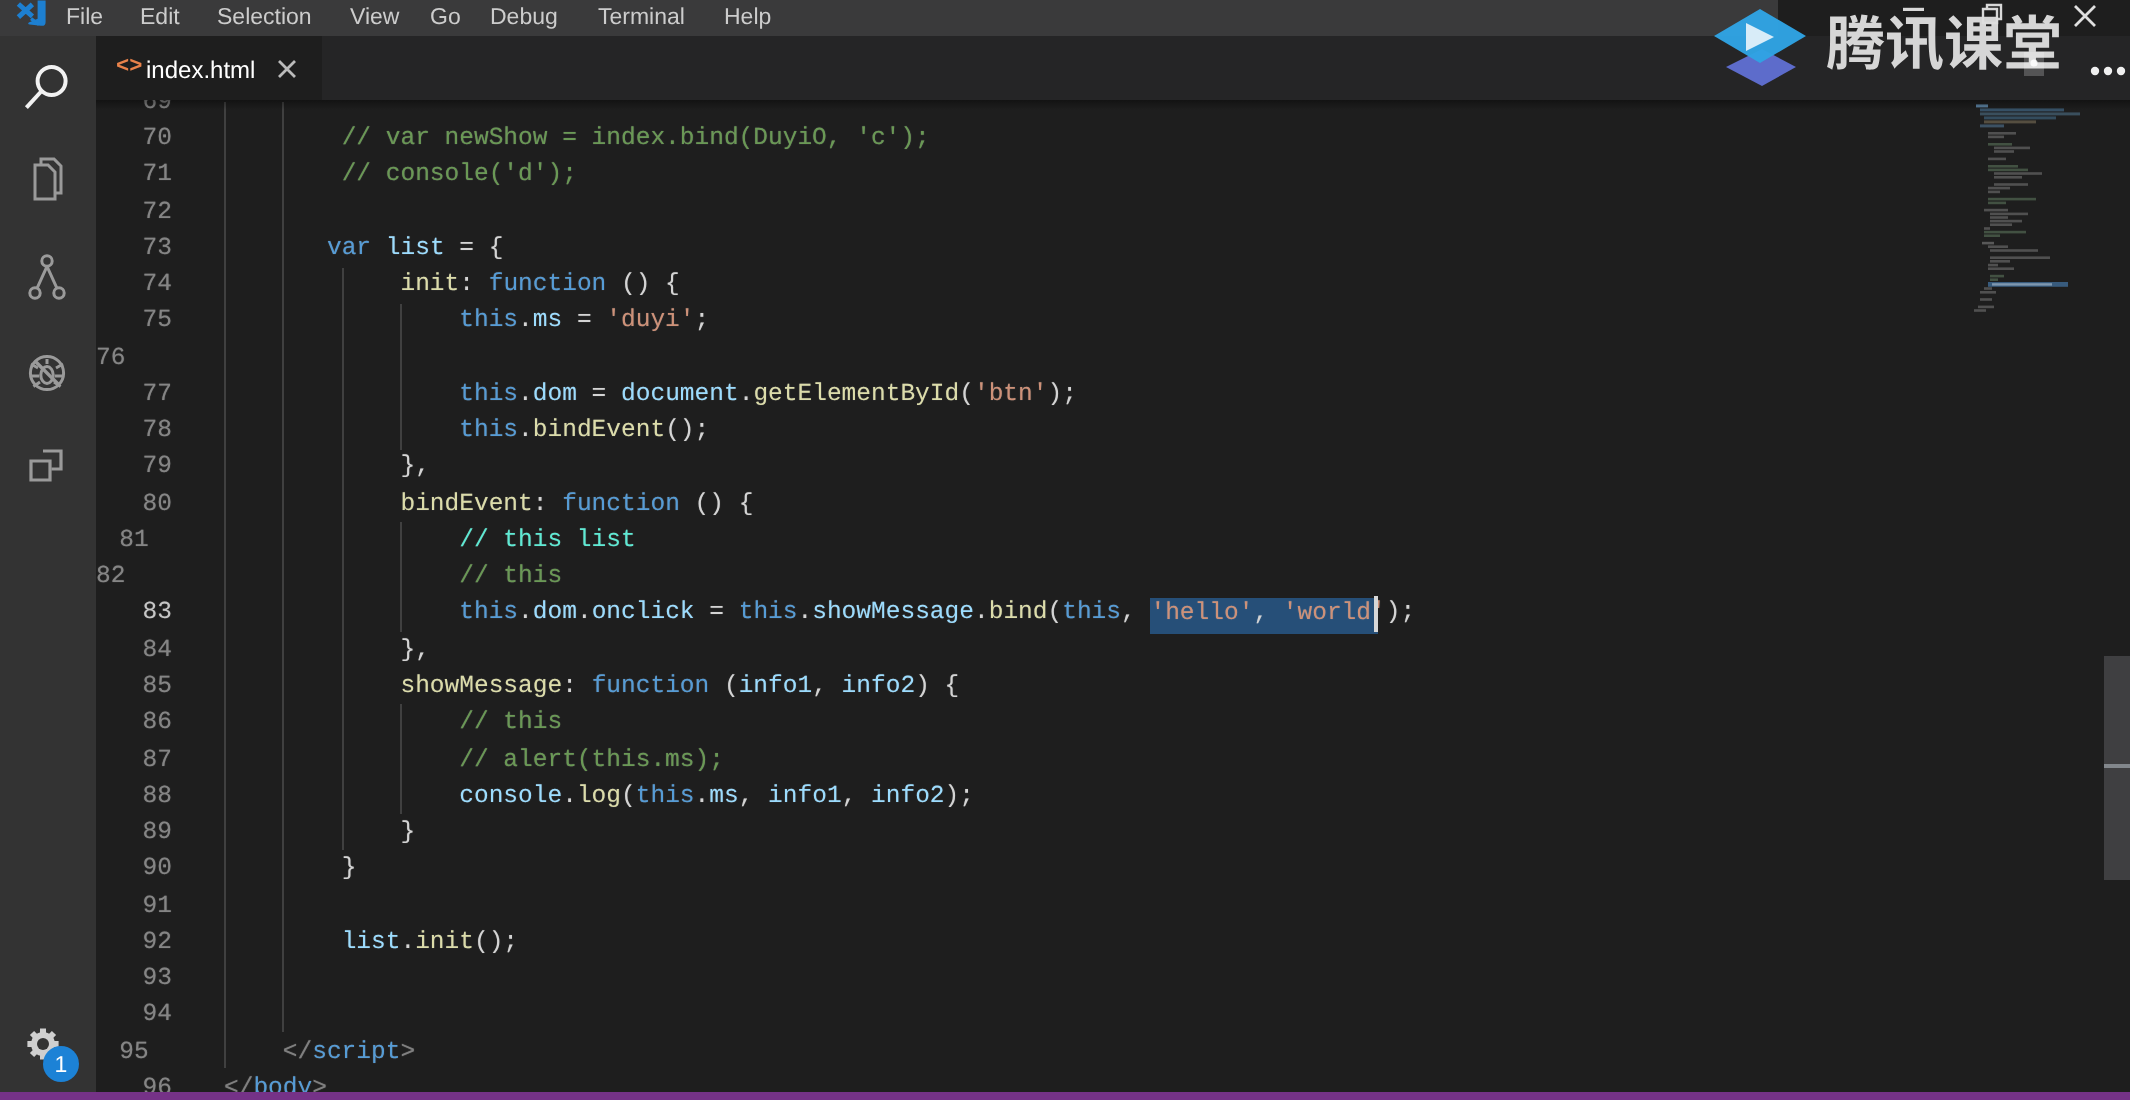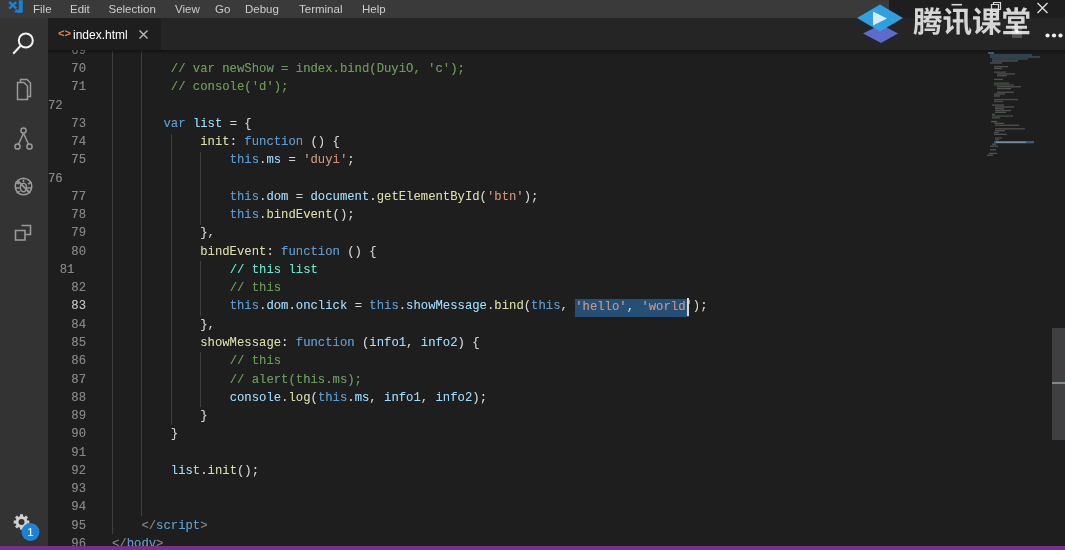--- a/index.html
+++ b/index.html
@@ -60,44 +60,44 @@
       <rect x="9" y="91.6" width="30" height="1.2" fill="#b8c8d8" opacity="0.55"></rect>
       <rect x="5" y="93.6" width="4" height="1.3" fill="#888" opacity="0.48"></rect>
       <rect x="3" y="95.5" width="8" height="1.3" fill="#888" opacity="0.48"></rect>
       <rect x="3" y="99.1" width="6" height="1.3" fill="#888" opacity="0.48"></rect>
       <rect x="2" y="102.8" width="8" height="1.3" fill="#888" opacity="0.48"></rect>
       <rect x="0" y="104.6" width="6" height="1.3" fill="#888" opacity="0.48"></rect>
     </svg>
 <div style="position:absolute;top:41.83px;left:48px;height:18.26px;line-height:18.26px;white-space:pre"><span style="position:absolute;left:0;width:38.0px;text-align:right;color:#858585">69</span><span style="position:absolute;left:64.0px"></span></div>
 <div style="position:absolute;top:60.09px;left:48px;height:18.26px;line-height:18.26px;white-space:pre"><span style="position:absolute;left:0;width:38.0px;text-align:right;color:#858585">70</span><span style="position:absolute;left:64.0px">&nbsp;&nbsp;&nbsp;&nbsp;&nbsp;&nbsp;&nbsp;&nbsp;<span style="color:#6a9955">// var newShow = index.bind(DuyiO, 'c');</span></span></div>
 <div style="position:absolute;top:78.35px;left:48px;height:18.26px;line-height:18.26px;white-space:pre"><span style="position:absolute;left:0;width:38.0px;text-align:right;color:#858585">71</span><span style="position:absolute;left:64.0px">&nbsp;&nbsp;&nbsp;&nbsp;&nbsp;&nbsp;&nbsp;&nbsp;<span style="color:#6a9955">// console('d');</span></span></div>
-<div style="position:absolute;top:96.61px;left:48px;height:18.26px;line-height:18.26px;white-space:pre"><span style="position:absolute;left:0;width:38.0px;text-align:left;color:#858585">72</span><span style="position:absolute;left:64.0px"></span></div>
+<div style="position:absolute;top:96.61px;left:48px;height:18.26px;line-height:18.26px;white-space:pre"><span style="position:absolute;left:0;width:38.0px;text-align:right;color:#858585">72</span><span style="position:absolute;left:64.0px"></span></div>
 <div style="position:absolute;top:114.87px;left:48px;height:18.26px;line-height:18.26px;white-space:pre"><span style="position:absolute;left:0;width:38.0px;text-align:right;color:#858585">73</span><span style="position:absolute;left:64.0px">&nbsp;&nbsp;&nbsp;&nbsp;&nbsp;&nbsp;&nbsp;<span style="color:#569cd6">var</span> <span style="color:#9cdcfe">list</span><span style="color:#d4d4d4"> = {</span></span></div>
 <div style="position:absolute;top:133.13px;left:48px;height:18.26px;line-height:18.26px;white-space:pre"><span style="position:absolute;left:0;width:38.0px;text-align:right;color:#858585">74</span><span style="position:absolute;left:64.0px">&nbsp;&nbsp;&nbsp;&nbsp;&nbsp;&nbsp;&nbsp;&nbsp;&nbsp;&nbsp;&nbsp;&nbsp;<span style="color:#dcdcaa">init</span><span style="color:#d4d4d4">:</span> <span style="color:#569cd6">function</span><span style="color:#d4d4d4"> () {</span></span></div>
 <div style="position:absolute;top:151.39px;left:48px;height:18.26px;line-height:18.26px;white-space:pre"><span style="position:absolute;left:0;width:38.0px;text-align:right;color:#858585">75</span><span style="position:absolute;left:64.0px">&nbsp;&nbsp;&nbsp;&nbsp;&nbsp;&nbsp;&nbsp;&nbsp;&nbsp;&nbsp;&nbsp;&nbsp;&nbsp;&nbsp;&nbsp;&nbsp;<span style="color:#569cd6">this</span><span style="color:#d4d4d4">.</span><span style="color:#9cdcfe">ms</span><span style="color:#d4d4d4"> = </span><span style="color:#ce9178">'duyi'</span><span style="color:#d4d4d4">;</span></span></div>
 <div style="position:absolute;top:169.65px;left:48px;height:18.26px;line-height:18.26px;white-space:pre"><span style="position:absolute;left:0;width:38.0px;text-align:left;color:#858585">76</span><span style="position:absolute;left:64.0px"></span></div>
 <div style="position:absolute;top:187.91px;left:48px;height:18.26px;line-height:18.26px;white-space:pre"><span style="position:absolute;left:0;width:38.0px;text-align:right;color:#858585">77</span><span style="position:absolute;left:64.0px">&nbsp;&nbsp;&nbsp;&nbsp;&nbsp;&nbsp;&nbsp;&nbsp;&nbsp;&nbsp;&nbsp;&nbsp;&nbsp;&nbsp;&nbsp;&nbsp;<span style="color:#569cd6">this</span><span style="color:#d4d4d4">.</span><span style="color:#9cdcfe">dom</span><span style="color:#d4d4d4"> = </span><span style="color:#9cdcfe">document</span><span style="color:#d4d4d4">.</span><span style="color:#dcdcaa">getElementById</span><span style="color:#d4d4d4">(</span><span style="color:#ce9178">'btn'</span><span style="color:#d4d4d4">);</span></span></div>
 <div style="position:absolute;top:206.17px;left:48px;height:18.26px;line-height:18.26px;white-space:pre"><span style="position:absolute;left:0;width:38.0px;text-align:right;color:#858585">78</span><span style="position:absolute;left:64.0px">&nbsp;&nbsp;&nbsp;&nbsp;&nbsp;&nbsp;&nbsp;&nbsp;&nbsp;&nbsp;&nbsp;&nbsp;&nbsp;&nbsp;&nbsp;&nbsp;<span style="color:#569cd6">this</span><span style="color:#d4d4d4">.</span><span style="color:#dcdcaa">bindEvent</span><span style="color:#d4d4d4">();</span></span></div>
 <div style="position:absolute;top:224.43px;left:48px;height:18.26px;line-height:18.26px;white-space:pre"><span style="position:absolute;left:0;width:38.0px;text-align:right;color:#858585">79</span><span style="position:absolute;left:64.0px">&nbsp;&nbsp;&nbsp;&nbsp;&nbsp;&nbsp;&nbsp;&nbsp;&nbsp;&nbsp;&nbsp;&nbsp;<span style="color:#d4d4d4">},</span></span></div>
 <div style="position:absolute;top:242.69px;left:48px;height:18.26px;line-height:18.26px;white-space:pre"><span style="position:absolute;left:0;width:38.0px;text-align:right;color:#858585">80</span><span style="position:absolute;left:64.0px">&nbsp;&nbsp;&nbsp;&nbsp;&nbsp;&nbsp;&nbsp;&nbsp;&nbsp;&nbsp;&nbsp;&nbsp;<span style="color:#dcdcaa">bindEvent</span><span style="color:#d4d4d4">:</span> <span style="color:#569cd6">function</span><span style="color:#d4d4d4"> () {</span></span></div>
 <div style="position:absolute;top:260.95px;left:48px;height:18.26px;line-height:18.26px;white-space:pre"><span style="position:absolute;left:0;width:38.0px;text-align:center;color:#858585">81</span><span style="position:absolute;left:64.0px">&nbsp;&nbsp;&nbsp;&nbsp;&nbsp;&nbsp;&nbsp;&nbsp;&nbsp;&nbsp;&nbsp;&nbsp;&nbsp;&nbsp;&nbsp;&nbsp;<span style="color:#5eead4">// this list</span></span></div>
-<div style="position:absolute;top:279.21px;left:48px;height:18.26px;line-height:18.26px;white-space:pre"><span style="position:absolute;left:0;width:38.0px;text-align:right;color:#858585">82</span><span style="position:absolute;left:64.0px">&nbsp;&nbsp;&nbsp;&nbsp;&nbsp;&nbsp;&nbsp;&nbsp;&nbsp;&nbsp;&nbsp;&nbsp;&nbsp;&nbsp;&nbsp;&nbsp;<span style="color:#6a9955">// this</span></span></div>
+<div style="position:absolute;top:279.21px;left:48px;height:18.26px;line-height:18.26px;white-space:pre"><span style="position:absolute;left:0;width:38.0px;text-align:left;color:#858585">82</span><span style="position:absolute;left:64.0px">&nbsp;&nbsp;&nbsp;&nbsp;&nbsp;&nbsp;&nbsp;&nbsp;&nbsp;&nbsp;&nbsp;&nbsp;&nbsp;&nbsp;&nbsp;&nbsp;<span style="color:#6a9955">// this</span></span></div>
 <div style="position:absolute;top:297.47px;left:48px;height:18.26px;line-height:18.26px;white-space:pre"><span style="position:absolute;left:0;width:38.0px;text-align:right;color:#c6c6c6">83</span><span style="position:absolute;left:64.0px">&nbsp;&nbsp;&nbsp;&nbsp;&nbsp;&nbsp;&nbsp;&nbsp;&nbsp;&nbsp;&nbsp;&nbsp;&nbsp;&nbsp;&nbsp;&nbsp;<span style="color:#569cd6">this</span><span style="color:#d4d4d4">.</span><span style="color:#9cdcfe">dom</span><span style="color:#d4d4d4">.</span><span style="color:#9cdcfe">onclick</span><span style="color:#d4d4d4"> = </span><span style="color:#569cd6">this</span><span style="color:#d4d4d4">.</span><span style="color:#9cdcfe">showMessage</span><span style="color:#d4d4d4">.</span><span style="color:#dcdcaa">bind</span><span style="color:#d4d4d4">(</span><span style="color:#569cd6">this</span><span style="color:#d4d4d4">, </span><span style="background:#264f78;padding:0.5px 3px 3.5px 0;margin-right:-3px"><span style="color:#ce9178">'hello'</span><span style="color:#d4d4d4">, </span><span style="color:#ce9178">'world</span></span><span style="color:#ce9178">'</span><span style="color:#d4d4d4">);</span></span></div>
 <div style="position:absolute;top:315.73px;left:48px;height:18.26px;line-height:18.26px;white-space:pre"><span style="position:absolute;left:0;width:38.0px;text-align:right;color:#858585">84</span><span style="position:absolute;left:64.0px">&nbsp;&nbsp;&nbsp;&nbsp;&nbsp;&nbsp;&nbsp;&nbsp;&nbsp;&nbsp;&nbsp;&nbsp;<span style="color:#d4d4d4">},</span></span></div>
 <div style="position:absolute;top:333.99px;left:48px;height:18.26px;line-height:18.26px;white-space:pre"><span style="position:absolute;left:0;width:38.0px;text-align:right;color:#858585">85</span><span style="position:absolute;left:64.0px">&nbsp;&nbsp;&nbsp;&nbsp;&nbsp;&nbsp;&nbsp;&nbsp;&nbsp;&nbsp;&nbsp;&nbsp;<span style="color:#dcdcaa">showMessage</span><span style="color:#d4d4d4">:</span> <span style="color:#569cd6">function</span><span style="color:#d4d4d4"> (</span><span style="color:#9cdcfe">info1</span><span style="color:#d4d4d4">, </span><span style="color:#9cdcfe">info2</span><span style="color:#d4d4d4">) {</span></span></div>
 <div style="position:absolute;top:352.25px;left:48px;height:18.26px;line-height:18.26px;white-space:pre"><span style="position:absolute;left:0;width:38.0px;text-align:right;color:#858585">86</span><span style="position:absolute;left:64.0px">&nbsp;&nbsp;&nbsp;&nbsp;&nbsp;&nbsp;&nbsp;&nbsp;&nbsp;&nbsp;&nbsp;&nbsp;&nbsp;&nbsp;&nbsp;&nbsp;<span style="color:#6a9955">// this</span></span></div>
 <div style="position:absolute;top:370.51px;left:48px;height:18.26px;line-height:18.26px;white-space:pre"><span style="position:absolute;left:0;width:38.0px;text-align:right;color:#858585">87</span><span style="position:absolute;left:64.0px">&nbsp;&nbsp;&nbsp;&nbsp;&nbsp;&nbsp;&nbsp;&nbsp;&nbsp;&nbsp;&nbsp;&nbsp;&nbsp;&nbsp;&nbsp;&nbsp;<span style="color:#6a9955">// alert(this.ms);</span></span></div>
 <div style="position:absolute;top:388.77px;left:48px;height:18.26px;line-height:18.26px;white-space:pre"><span style="position:absolute;left:0;width:38.0px;text-align:right;color:#858585">88</span><span style="position:absolute;left:64.0px">&nbsp;&nbsp;&nbsp;&nbsp;&nbsp;&nbsp;&nbsp;&nbsp;&nbsp;&nbsp;&nbsp;&nbsp;&nbsp;&nbsp;&nbsp;&nbsp;<span style="color:#9cdcfe">console</span><span style="color:#d4d4d4">.</span><span style="color:#dcdcaa">log</span><span style="color:#d4d4d4">(</span><span style="color:#569cd6">this</span><span style="color:#d4d4d4">.</span><span style="color:#9cdcfe">ms</span><span style="color:#d4d4d4">, </span><span style="color:#9cdcfe">info1</span><span style="color:#d4d4d4">, </span><span style="color:#9cdcfe">info2</span><span style="color:#d4d4d4">);</span></span></div>
 <div style="position:absolute;top:407.03px;left:48px;height:18.26px;line-height:18.26px;white-space:pre"><span style="position:absolute;left:0;width:38.0px;text-align:right;color:#858585">89</span><span style="position:absolute;left:64.0px">&nbsp;&nbsp;&nbsp;&nbsp;&nbsp;&nbsp;&nbsp;&nbsp;&nbsp;&nbsp;&nbsp;&nbsp;<span style="color:#d4d4d4">}</span></span></div>
 <div style="position:absolute;top:425.29px;left:48px;height:18.26px;line-height:18.26px;white-space:pre"><span style="position:absolute;left:0;width:38.0px;text-align:right;color:#858585">90</span><span style="position:absolute;left:64.0px">&nbsp;&nbsp;&nbsp;&nbsp;&nbsp;&nbsp;&nbsp;&nbsp;<span style="color:#d4d4d4">}</span></span></div>
 <div style="position:absolute;top:443.55px;left:48px;height:18.26px;line-height:18.26px;white-space:pre"><span style="position:absolute;left:0;width:38.0px;text-align:right;color:#858585">91</span><span style="position:absolute;left:64.0px"></span></div>
 <div style="position:absolute;top:461.81px;left:48px;height:18.26px;line-height:18.26px;white-space:pre"><span style="position:absolute;left:0;width:38.0px;text-align:right;color:#858585">92</span><span style="position:absolute;left:64.0px">&nbsp;&nbsp;&nbsp;&nbsp;&nbsp;&nbsp;&nbsp;&nbsp;<span style="color:#9cdcfe">list</span><span style="color:#d4d4d4">.</span><span style="color:#dcdcaa">init</span><span style="color:#d4d4d4">();</span></span></div>
 <div style="position:absolute;top:480.07px;left:48px;height:18.26px;line-height:18.26px;white-space:pre"><span style="position:absolute;left:0;width:38.0px;text-align:right;color:#858585">93</span><span style="position:absolute;left:64.0px"></span></div>
 <div style="position:absolute;top:498.33px;left:48px;height:18.26px;line-height:18.26px;white-space:pre"><span style="position:absolute;left:0;width:38.0px;text-align:right;color:#858585">94</span><span style="position:absolute;left:64.0px"></span></div>
-<div style="position:absolute;top:516.59px;left:48px;height:18.26px;line-height:18.26px;white-space:pre"><span style="position:absolute;left:0;width:38.0px;text-align:right;color:#858585">95</span><span style="position:absolute;left:64.0px">&nbsp;&nbsp;&nbsp;&nbsp;<span style="color:#808080">&lt;/</span><span style="color:#569cd6">script</span><span style="color:#808080">&gt;</span></span></div>
+<div style="position:absolute;top:516.59px;left:48px;height:18.26px;line-height:18.26px;white-space:pre"><span style="position:absolute;left:0;width:38.0px;text-align:center;color:#858585">95</span><span style="position:absolute;left:64.0px">&nbsp;&nbsp;&nbsp;&nbsp;<span style="color:#808080">&lt;/</span><span style="color:#569cd6">script</span><span style="color:#808080">&gt;</span></span></div>
 <div style="position:absolute;top:534.85px;left:48px;height:18.26px;line-height:18.26px;white-space:pre"><span style="position:absolute;left:0;width:38.0px;text-align:right;color:#858585">96</span><span style="position:absolute;left:64.0px"><span style="color:#808080">&lt;/</span><span style="color:#569cd6">body</span><span style="color:#808080">&gt;</span></span></div>
 
 <div class="abs" style="left:687px;top:298px;width:1.5px;height:17.5px;background:#d8d8d8"></div>
 </div>
 
 <div class="abs" style="left:1052px;top:328px;width:13px;height:112px;background:#3f3f41"></div>
 <div class="abs" style="left:1052px;top:382px;width:13px;height:2px;background:#82878c"></div>
 
 <div class="abs" style="left:48px;top:18px;width:1017px;height:32px;background:#252526">
   <div class="abs" style="left:0;top:0;width:112.5px;height:32px;background:#1e1e1e">

